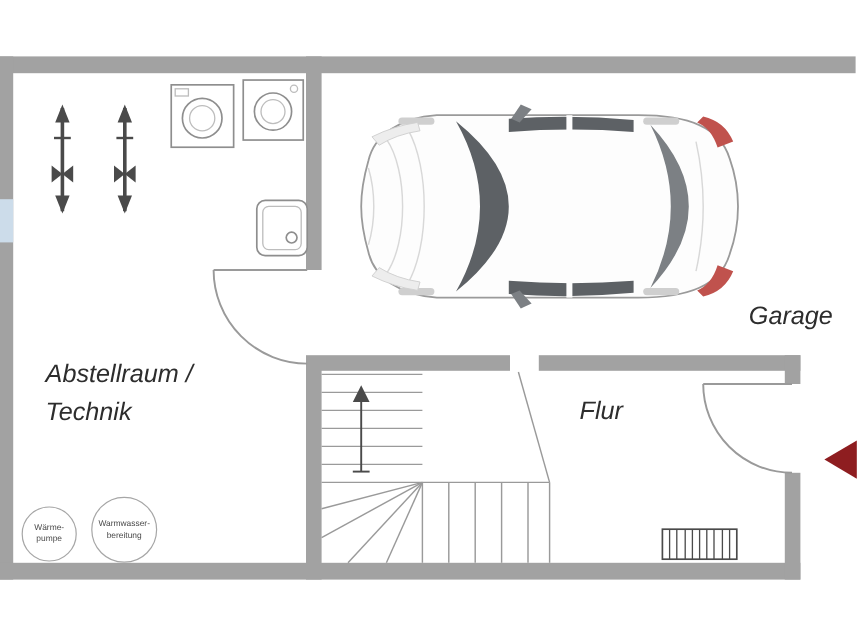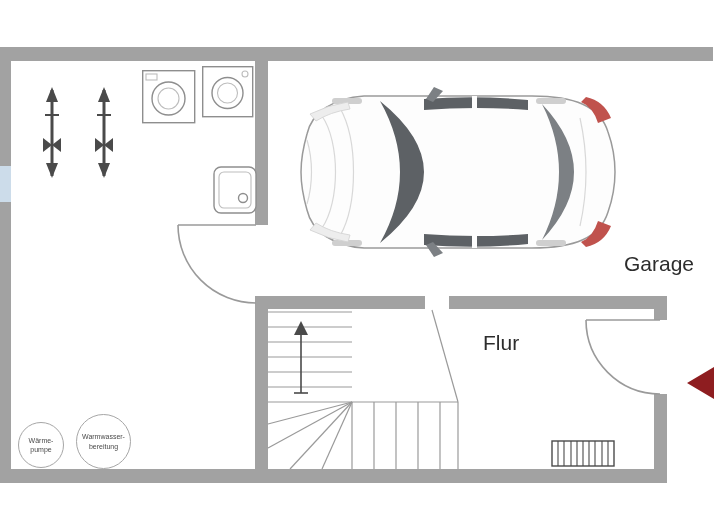--- a/index.html
+++ b/index.html
@@ -22,21 +22,21 @@
   .carline{ fill:none; stroke:#d8d8d8; stroke-width:1.2; }
   .glass  { fill:var(--glass,#5d6165); }
   .glass2 { fill:var(--glass-light,#7c8084); }
   .tail   { fill:var(--tail-light,#c0524d); }
   .wheel  { fill:#cfcfcf; }
   .headl  { fill:#ededed; stroke:#d0d0d0; stroke-width:0.8; }
   .redarrow{ fill:var(--entrance-arrow,#8e1d20); }
   
   .label {
     position:absolute; color:var(--text,#2d2d2d);
-    font-size:21px; line-height:1.5; white-space:nowrap;
+    font-size:21px; line-height:1.5; white-space:nowrap;font-style:italic;
   }
   .badge {
     position:absolute; border:1px solid #a6a6a6; border-radius:50%;
     background:#fff; display:flex; flex-direction:column;
     align-items:center; justify-content:center; text-align:center;
     color:#4a4a4a;
   }
   .badge span { display:block; font-size:7px; line-height:1.3; }
   .badge-sm { left:18px;  top:422px; width:46px; height:46px; }
   .badge-lg { left:76px;  top:414px; width:55px; height:55px; }
@@ -175,20 +175,24 @@
       <rect x="176" y="6" width="5" height="16" fill="#fdfdfd"></rect>
       <rect x="176" y="142" width="5" height="16" fill="#fdfdfd"></rect>
       <path class="glass2" d="M 246,14 Q 280,82 246,150 Q 310,82 246,14 Z"></path>
       <path class="tail" d="M 290,7 Q 308,11 315,28 L 302,33 Q 297,17 285,12 Z"></path>
       <path class="tail" d="M 290,157 Q 308,153 315,136 L 302,131 Q 297,147 285,152 Z"></path>
       <polygon class="glass2" points="130,9 138,-3 147,1 137,12"></polygon>
       <polygon class="glass2" points="130,155 138,167 147,163 137,152"></polygon>
     </g>
   </svg>
 
+  <div class="label label-storage">
+    <div>Abstellraum /</div>
+    <div>Technik</div>
+  </div>
   <div class="label label-garage">Garage</div>
   <div class="label label-flur">Flur</div>
 
   <div class="badge badge-sm">
     <span>Wärme-</span>
     <span>pumpe</span>
   </div>
   <div class="badge badge-lg">
     <span>Warmwasser-</span>
     <span>bereitung</span>

